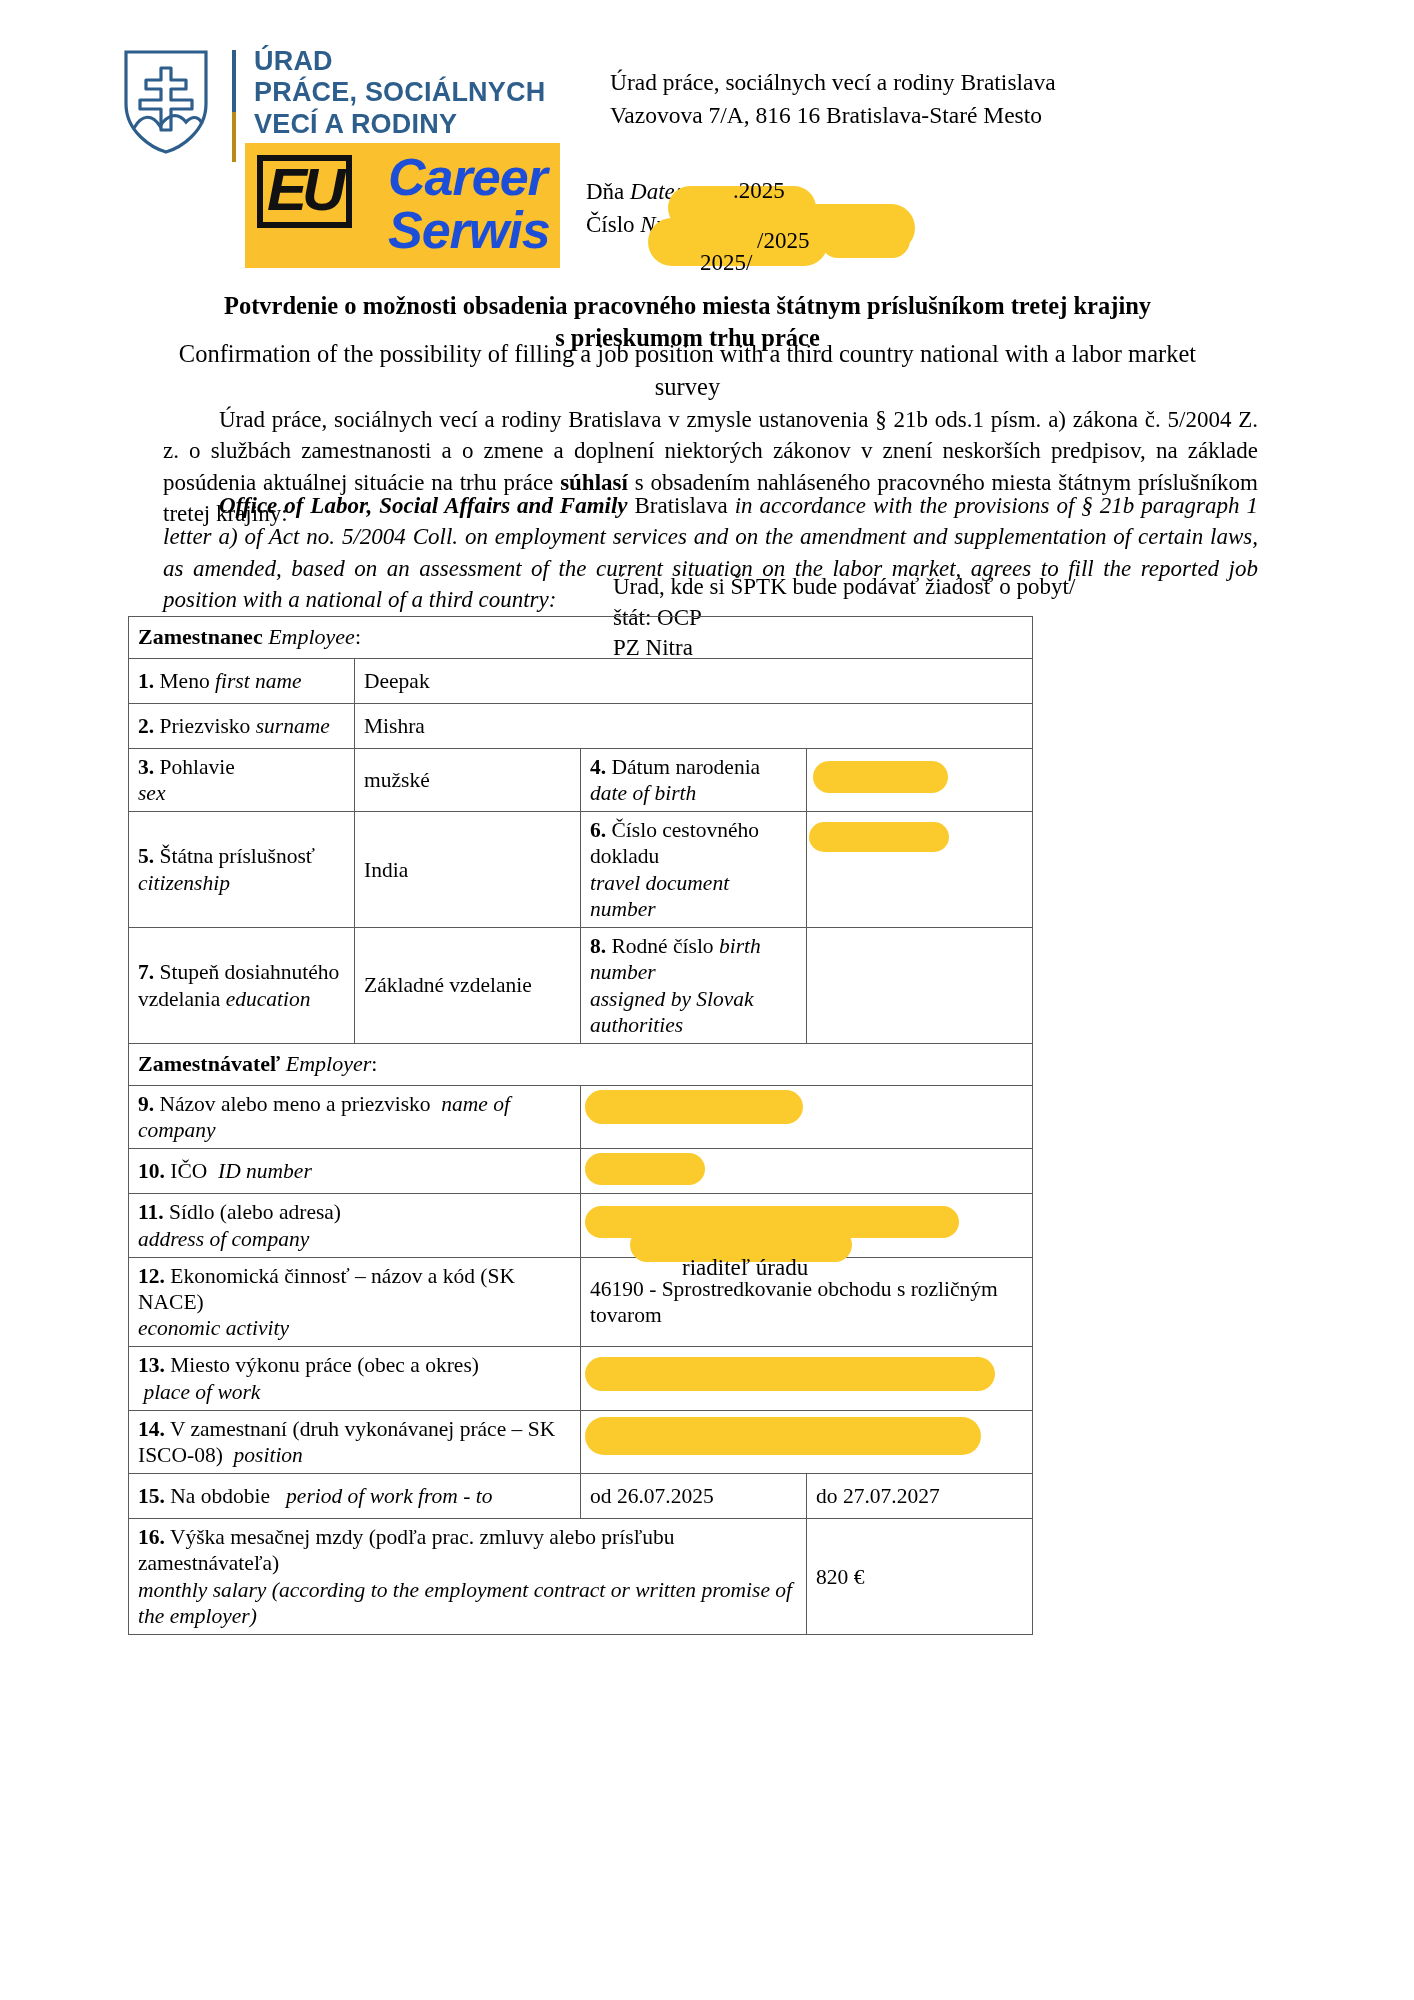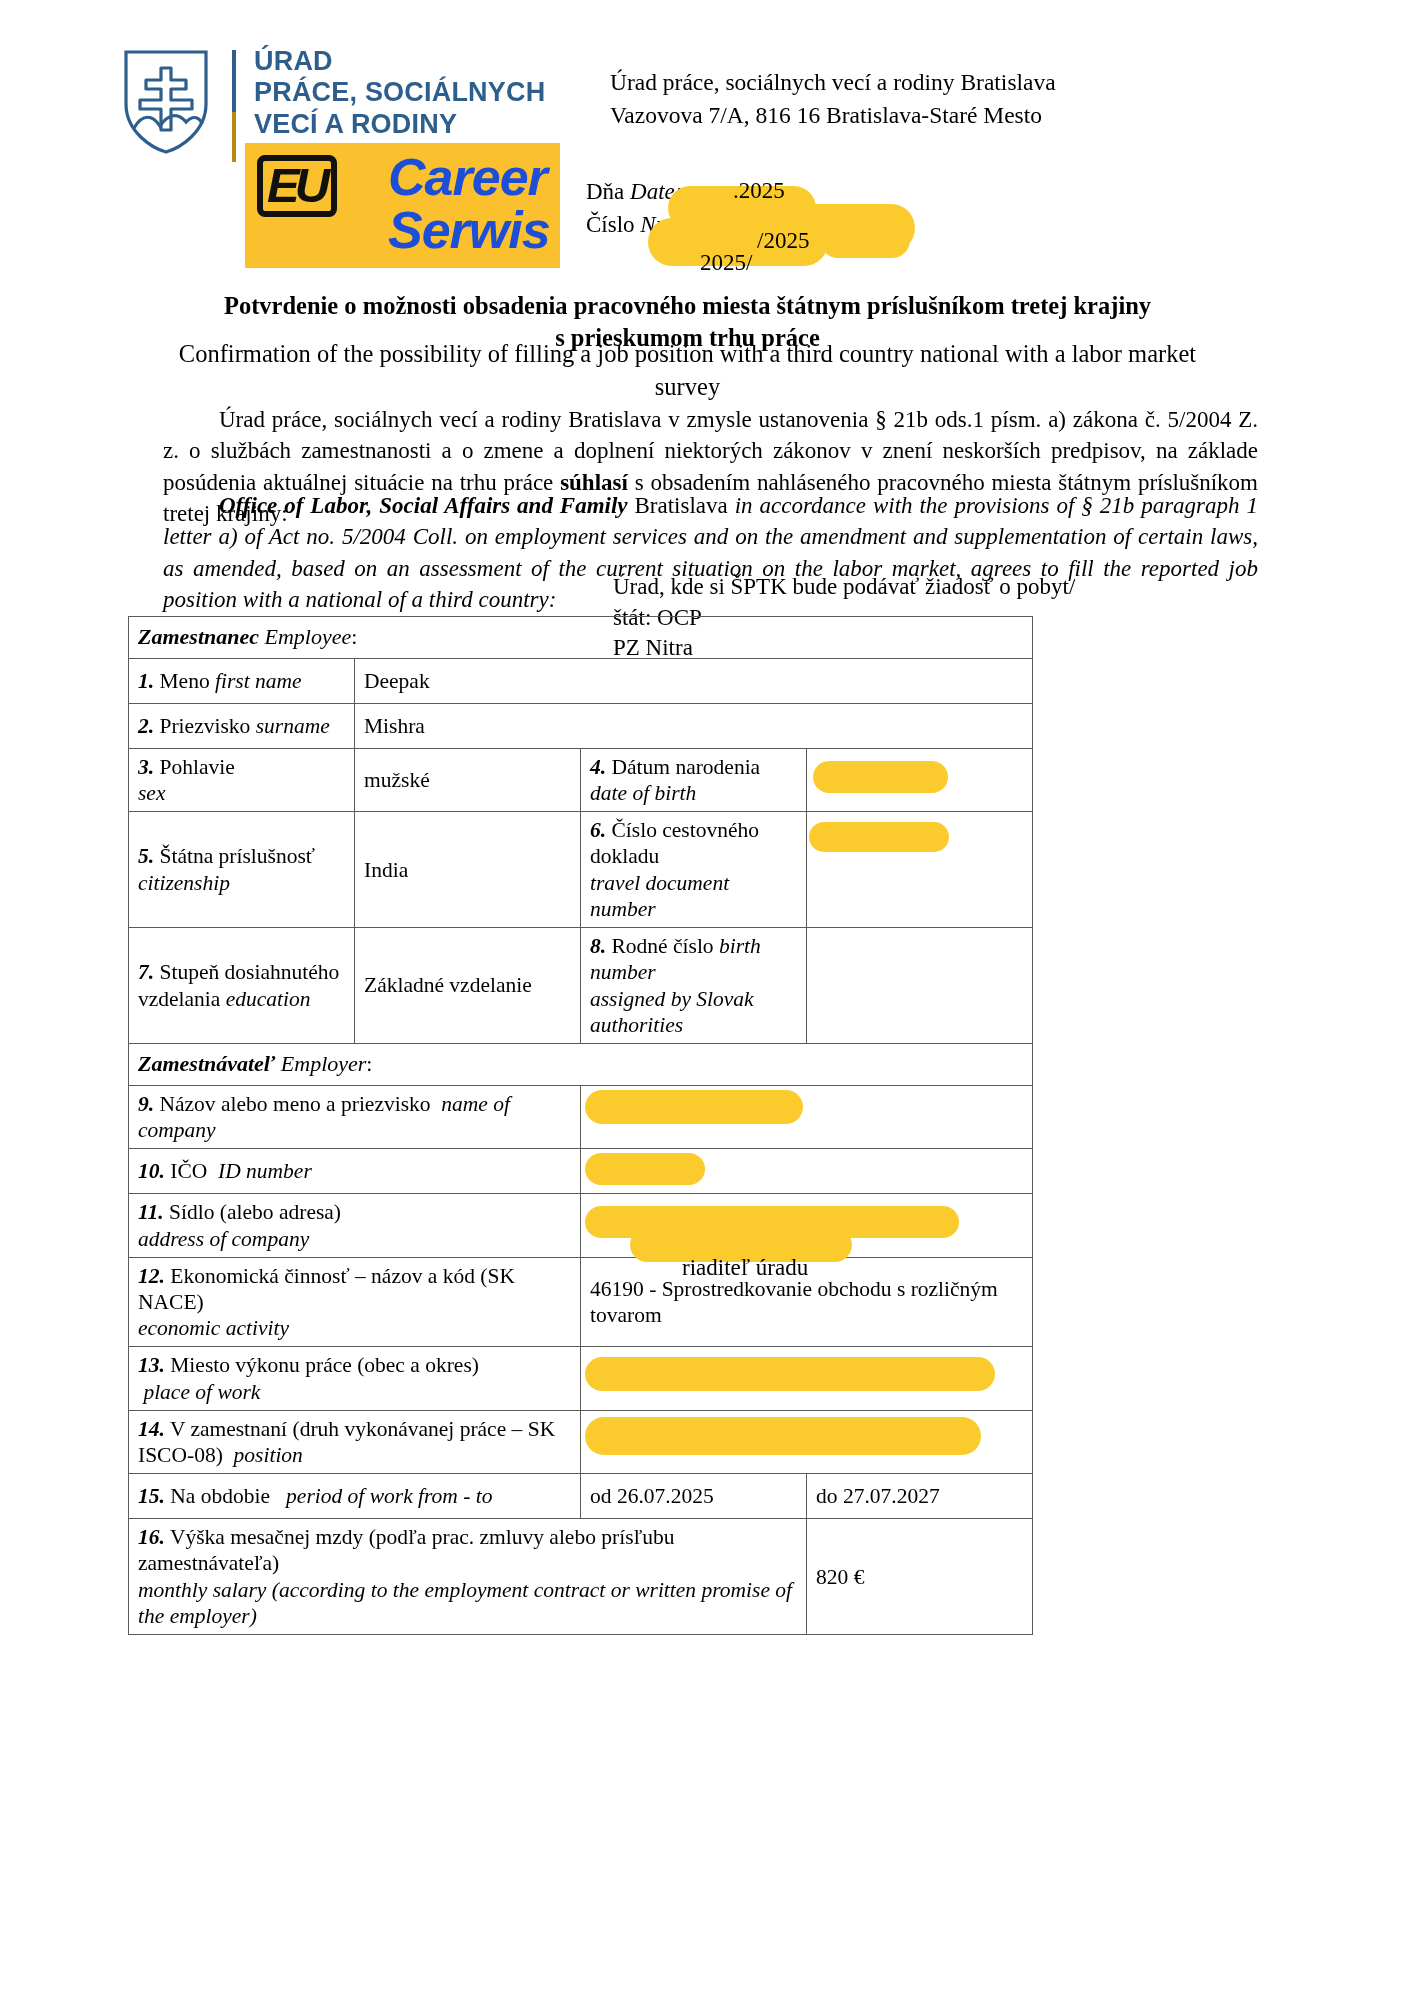--- a/index.html
+++ b/index.html
@@ -22,23 +22,23 @@
     color:#2d5e8c;font-family:"Liberation Sans","DejaVu Sans",sans-serif;
     font-weight:700;font-size:27px;line-height:1.16;letter-spacing:.2px;}
   .org-addr{position:absolute;left:490px;top:26px;width:560px;
     font-size:23.5px;line-height:1.42;}
 
   
   .logo-box{position:absolute;left:245px;top:143px;width:315px;height:125px;
     background:#FBC02D;}
   .logo-eu{position:absolute;left:12px;top:12px;
     font-family:"Liberation Sans","DejaVu Sans",sans-serif;
-    font-weight:700;font-style:italic;font-size:49px;line-height:.98;
+    font-weight:700;font-style:italic;font-size:60px;line-height:.98;
     color:#111;letter-spacing:-5px;
-    border:6px solid #111;padding:0 6px 2px 4px;border-radius:8px;}
+    border:6px solid #111;padding:0 6px 2px 4px;border-radius:0;}
   .logo-word{position:absolute;left:143px;top:8px;
     font-family:"Liberation Sans","DejaVu Sans",sans-serif;
     font-weight:700;font-style:italic;font-size:52px;line-height:1.02;color:#1d4ed8;
     letter-spacing:-1px;}
 
   
   .dateblock{position:absolute;left:586px;top:175px;width:430px;font-size:23px;line-height:1.45;}
   .dateblock .row{position:relative;white-space:nowrap;}
   .d-lbl-it{font-style:italic;}
   .frag-a{position:absolute;left:733px;top:178px;font-size:23px;}
@@ -63,21 +63,21 @@
   .para .rom{font-style:normal;}
 
   .office-note{position:absolute;left:568px;top:572px;width:470px;font-size:23px;line-height:1.33;margin-left:45px;}
 
   
   .tbl{position:absolute;left:128px;top:616px;width:905px;border-collapse:collapse;
     table-layout:fixed;}
   .tbl td{border:1.4px solid #5a5a5a;padding:5px 9px;font-size:21.5px;
     vertical-align:middle;line-height:1.22;position:relative;}
   .tbl td.sec{font-size:22px;padding:7px 9px;}
-  .num{font-weight:700;font-style:italic;}
+  .num{font-weight:700;}
   .it{font-style:italic;}
   td.h1{height:34px;}
   .c-lbl{width:218px;}
   .c-lbl2{width:258px;margin-left:27px;}
   .c-val2{width:148px;}
 
   
   .sig-blob{position:absolute;left:630px;top:1228px;width:222px;height:34px;
     background:#FBCB2E;border-radius:18px;}
   .sig-label{position:absolute;left:682px;top:1255px;font-size:23px;}

